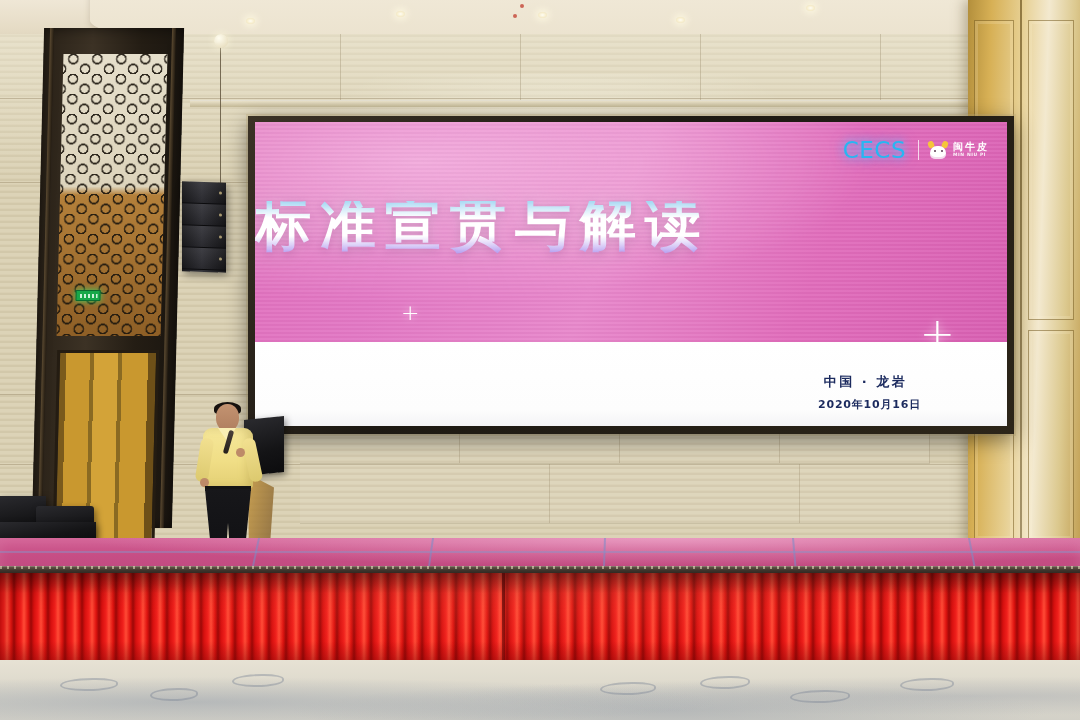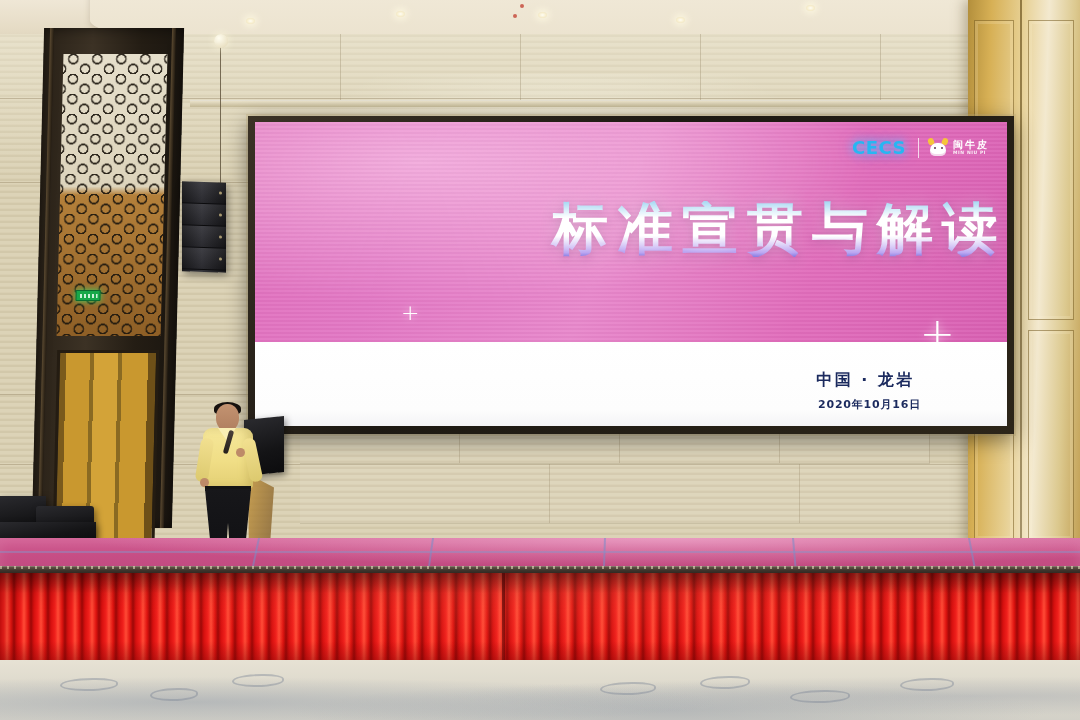--- a/index.html
+++ b/index.html
@@ -179,50 +179,49 @@
     border-left: 18px solid transparent;
     border-right: 18px solid transparent;
     border-top: 17px solid #e06cbb;
   }
   .screen-white {
     position: absolute; left: 0; bottom: 0; width: 100%; height: 27.5%;
     background: linear-gradient(180deg,#ffffff 0%,#fdfdfd 80%,#f4f4f6 100%);
   }
   .slide-title {
     position: absolute; left: 0; right: 0; top: 26%;
-    text-align: right;
-    font-family: Liberation Serif, serif;
+    text-align: left;
+    font-family: Liberation Mono, monospace;
     font-weight: 700;
     font-size: 56px;
     letter-spacing: 9px;
     line-height: 1;
     color: #ffffff;
     background: linear-gradient(180deg,#9ad3f2 0%,#ffffff 30%,#ffffff 62%,#b39bf0 92%,#7b6fe0 100%);
     -webkit-background-clip: text;
     background-clip: text;
     -webkit-text-fill-color: transparent;
     text-shadow: 0 0 18px rgba(255,255,255,.45);
     filter: drop-shadow(0 2px 5px rgba(120,20,100,.35));
-    padding-left: 36px;
   }
   .plus {
     position: absolute; color: #ffffff; line-height: 0.78;
     font-weight: 300; font-family: "DejaVu Sans", sans-serif;
     text-shadow: 0 0 9px rgba(255,255,255,.7);
   }
   .plus-small { left: 19.4%; top: 60.0%; font-size: 22px; }
   .plus-large { left: 88.4%; top: 64.5%; font-size: 42px; }
 
   .logo-row {
     position: absolute; right: 18px; top: 14px;
     display: flex; align-items: center; gap: 9px;
   }
   .logo-cecs {
     font-family: "DejaVu Sans", sans-serif;
-    font-weight: 700; font-size: 18px; letter-spacing: .5px;
+    font-weight: 400; font-size: 23px; letter-spacing: .5px;
     color: #27b6f2;
     text-shadow: 0 0 8px rgba(80,200,255,.95), 0 0 14px rgba(120,120,255,.6);
     padding: 1px 3px;
   }
   .logo-div {
     width: 1px; height: 20px; background: rgba(255,255,255,.75);
   }
   .logo-mascot { display: flex; align-items: center; gap: 4px; justify-content: center; }
   .mascot-glyph {
     position: relative; width: 21px; height: 21px;
@@ -252,21 +251,21 @@
     font-family: "DejaVu Sans", sans-serif;
     font-size: 4.5px; font-weight: 700; color: rgba(255,255,255,.9);
     letter-spacing: .6px; line-height: 1;
   }
   .slide-footer {
     position: absolute; right: 86px; bottom: 14px;
     text-align: center;
     font-family: "DejaVu Sans", sans-serif;
     color: #1b2a5e;
   }
-  .footer-place { font-size: 16px; font-weight: 700; letter-spacing: 2.5px; margin-bottom: 6px; }
+  .footer-place { font-size: 13px; font-weight: 700; letter-spacing: 2.5px; margin-bottom: 6px; }
   .footer-date  { font-size: 11px; font-weight: 700; letter-spacing: .8px; margin-left: 8px; }
 
   
   .presenter { position: absolute; left: 192px; top: 404px; width: 72px; height: 170px; }
   .p-head {
     position: absolute; left: 24px; top: 0; width: 23px; height: 27px;
     border-radius: 48% 48% 45% 45%;
     background: linear-gradient(180deg,#c39371 0%,#b07f5f 100%);
   }
   .p-hair {

